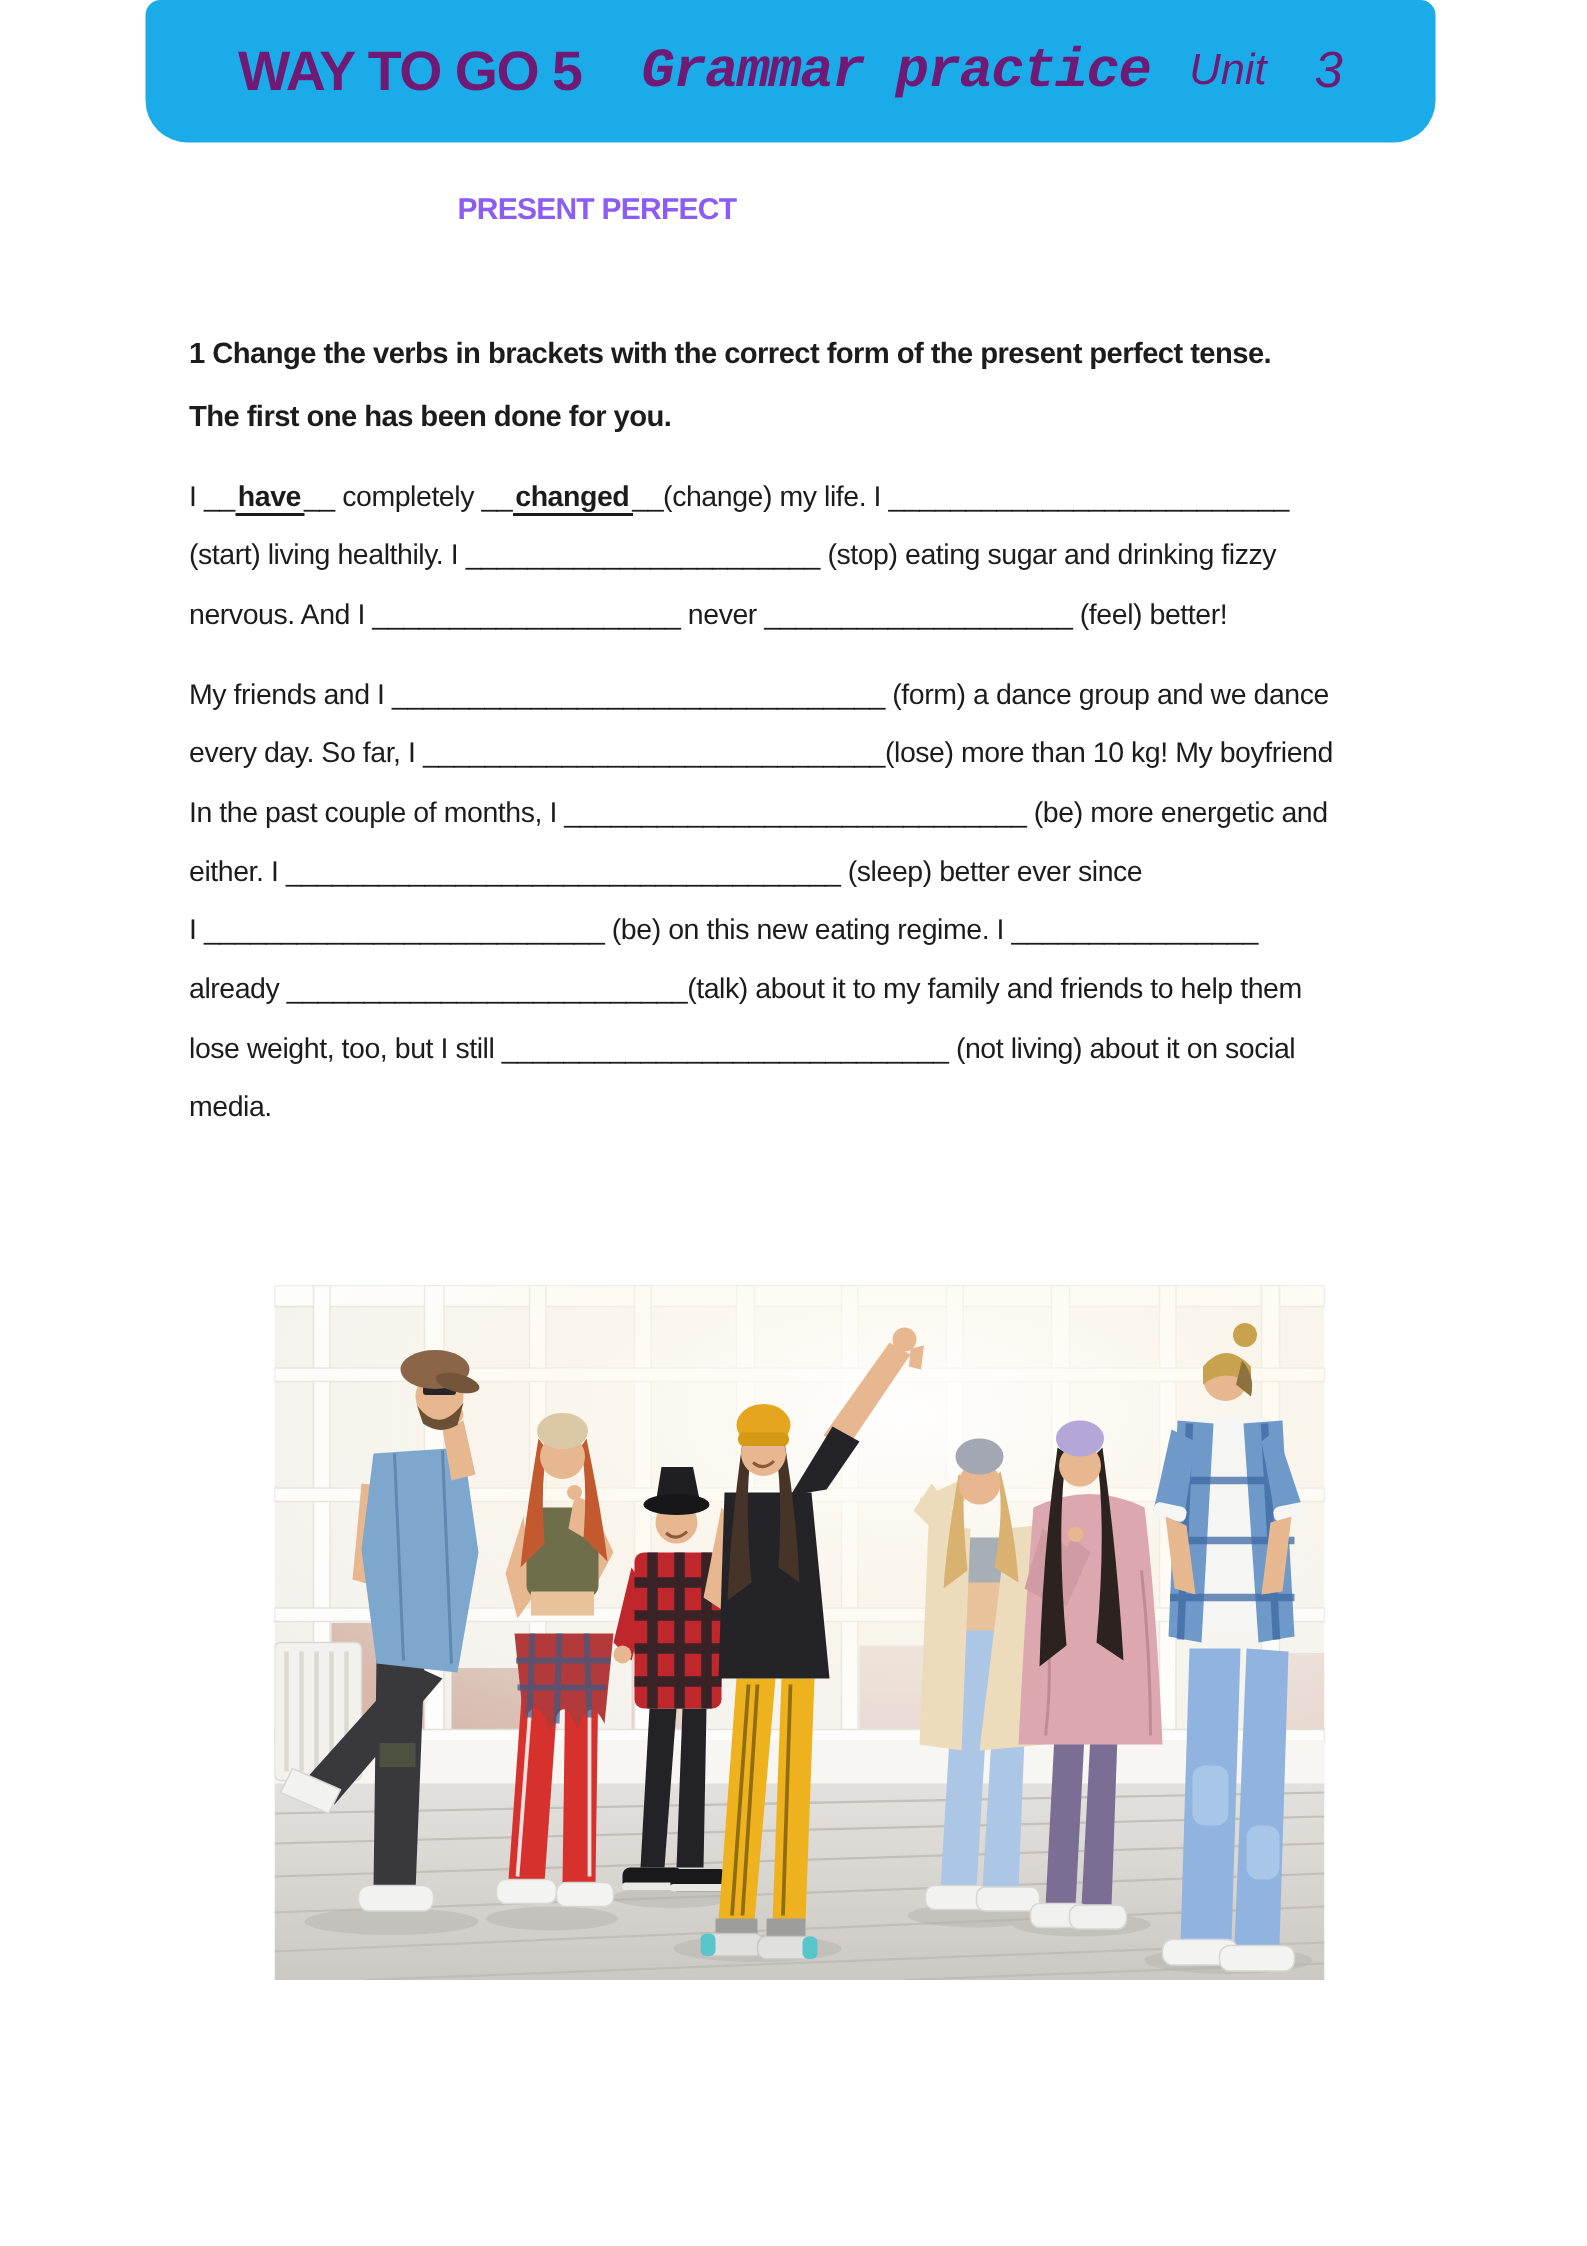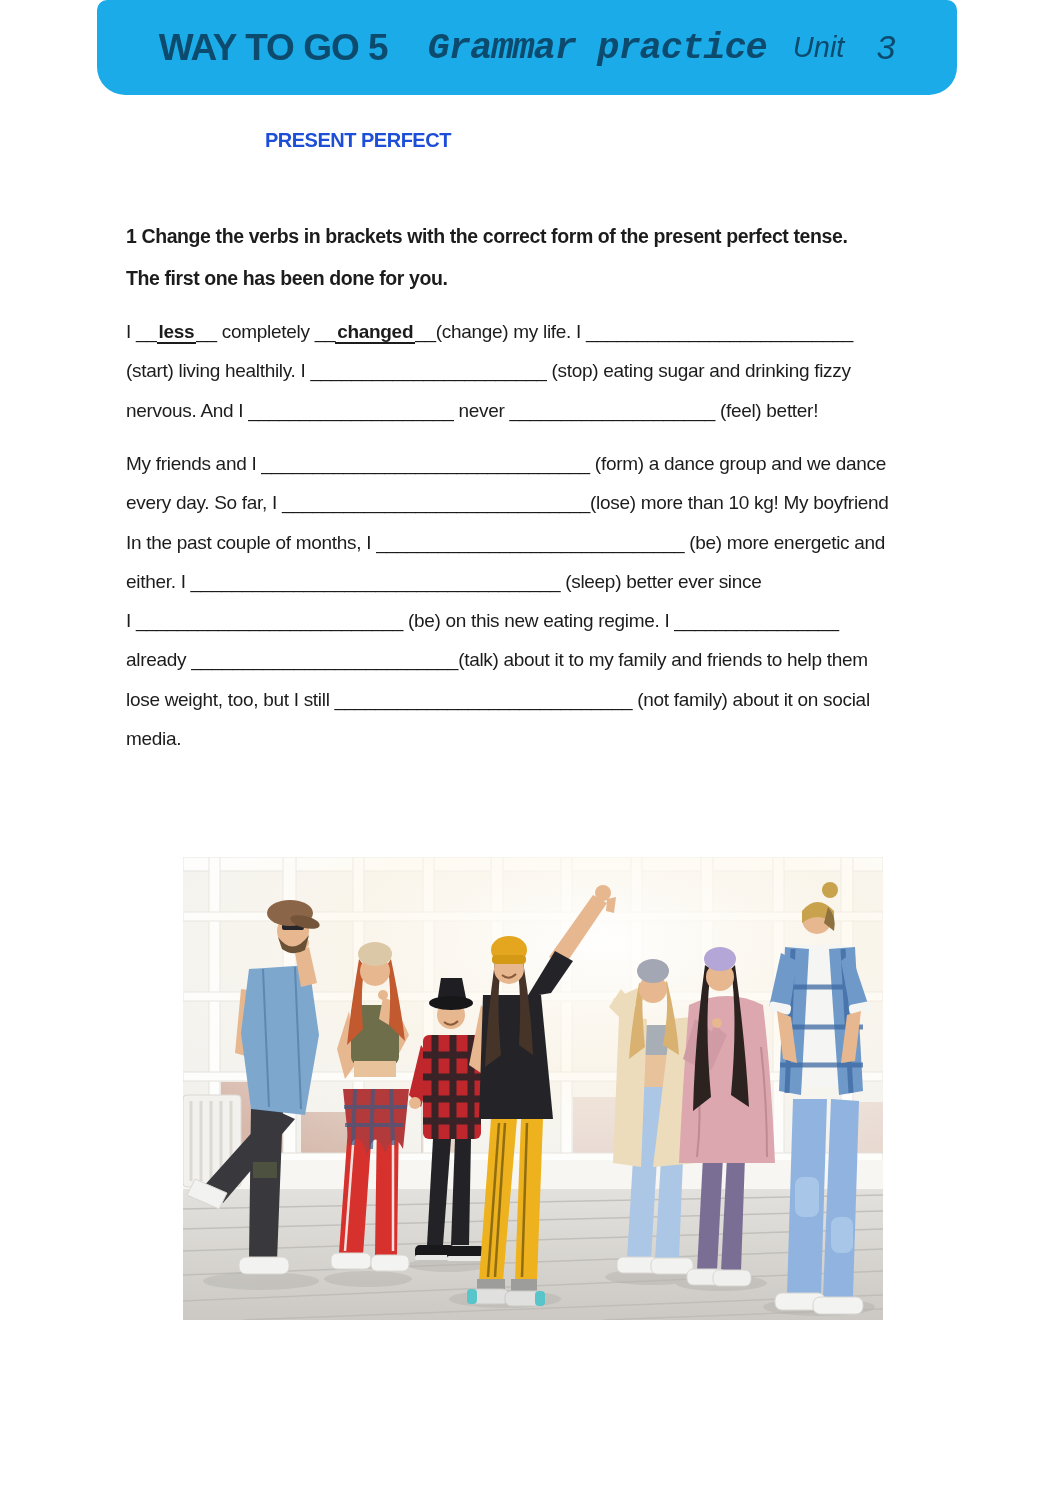--- a/index.html
+++ b/index.html
@@ -38,46 +38,46 @@
     border-bottom:2px solid #1c1c1c;
     padding:0 2px;
   }
   
   .photo-wrap{position:absolute;left:183px;top:857px;width:700px;height:463px;}
   .photo-wrap svg{display:block;width:700px;height:463px;}
 </style>
 </head>
 <body>
 
-<div class="banner" style="background: rgb(26, 171, 232); color: #0c4a6e;">
+<div class="banner" style="background: rgb(26, 171, 232); color: #701a75;">
   <span class="series">WAY TO GO 5</span>
   <span class="practice">Grammar practice</span>
   <span class="unit">Unit</span>
   <span class="unitnum">3</span>
 </div>
 
-<div class="section-heading" style="color: #1d4ed8;">PRESENT PERFECT</div>
+<div class="section-heading" style="color: #8b5cf6; margin-left: 40px;">PRESENT PERFECT</div>
 
 <div class="instr instr1">1 Change the verbs in brackets with the correct form of the present perfect tense.</div>
 <div class="instr instr2">The first one has been done for you.</div>
 
 <div class="passage passage1">
-  <div><span>I </span><span>__</span><span class="answer">less</span><span>__</span><span> completely </span><span>__</span><span class="answer">changed</span><span>__</span><span>(change) my life. I </span><span>__________________________</span></div>
+  <div><span>I </span><span>__</span><span class="answer">have</span><span>__</span><span> completely </span><span>__</span><span class="answer">changed</span><span>__</span><span>(change) my life. I </span><span>__________________________</span></div>
   <div>(start) living healthily. I _______________________ (stop) eating sugar and drinking fizzy</div>
   <div>nervous. And I ____________________ never ____________________ (feel) better!</div>
 </div>
 
 <div class="passage passage2">
   <div>My friends and I ________________________________ (form) a dance group and we dance</div>
   <div>every day. So far, I ______________________________(lose) more than 10 kg! My boyfriend</div>
   <div>In the past couple of months, I ______________________________ (be) more energetic and</div>
   <div>either. I ____________________________________ (sleep) better ever since</div>
   <div>I __________________________ (be) on this new eating regime. I ________________</div>
   <div>already __________________________(talk) about it to my family and friends to help them</div>
-  <div>lose weight, too, but I still _____________________________ (not family) about it on social</div>
+  <div>lose weight, too, but I still _____________________________ (not living) about it on social</div>
   <div>media.</div>
 </div>
 
 <div class="photo-wrap">
 <svg viewBox="0 0 700 463" xmlns="http://www.w3.org/2000/svg" role="img" aria-label="Seven young dancers in colourful streetwear posing together in a bright dance studio with large windows and a light wooden floor.">
   <defs>
     <radialGradient id="bloom" cx="0.6" cy="0.25" r="0.75">
       <stop offset="0" stop-color="#ffffff" stop-opacity="0.95"></stop>
       <stop offset="0.5" stop-color="#fff8ea" stop-opacity="0.55"></stop>
       <stop offset="1" stop-color="#ffffff" stop-opacity="0"></stop>

